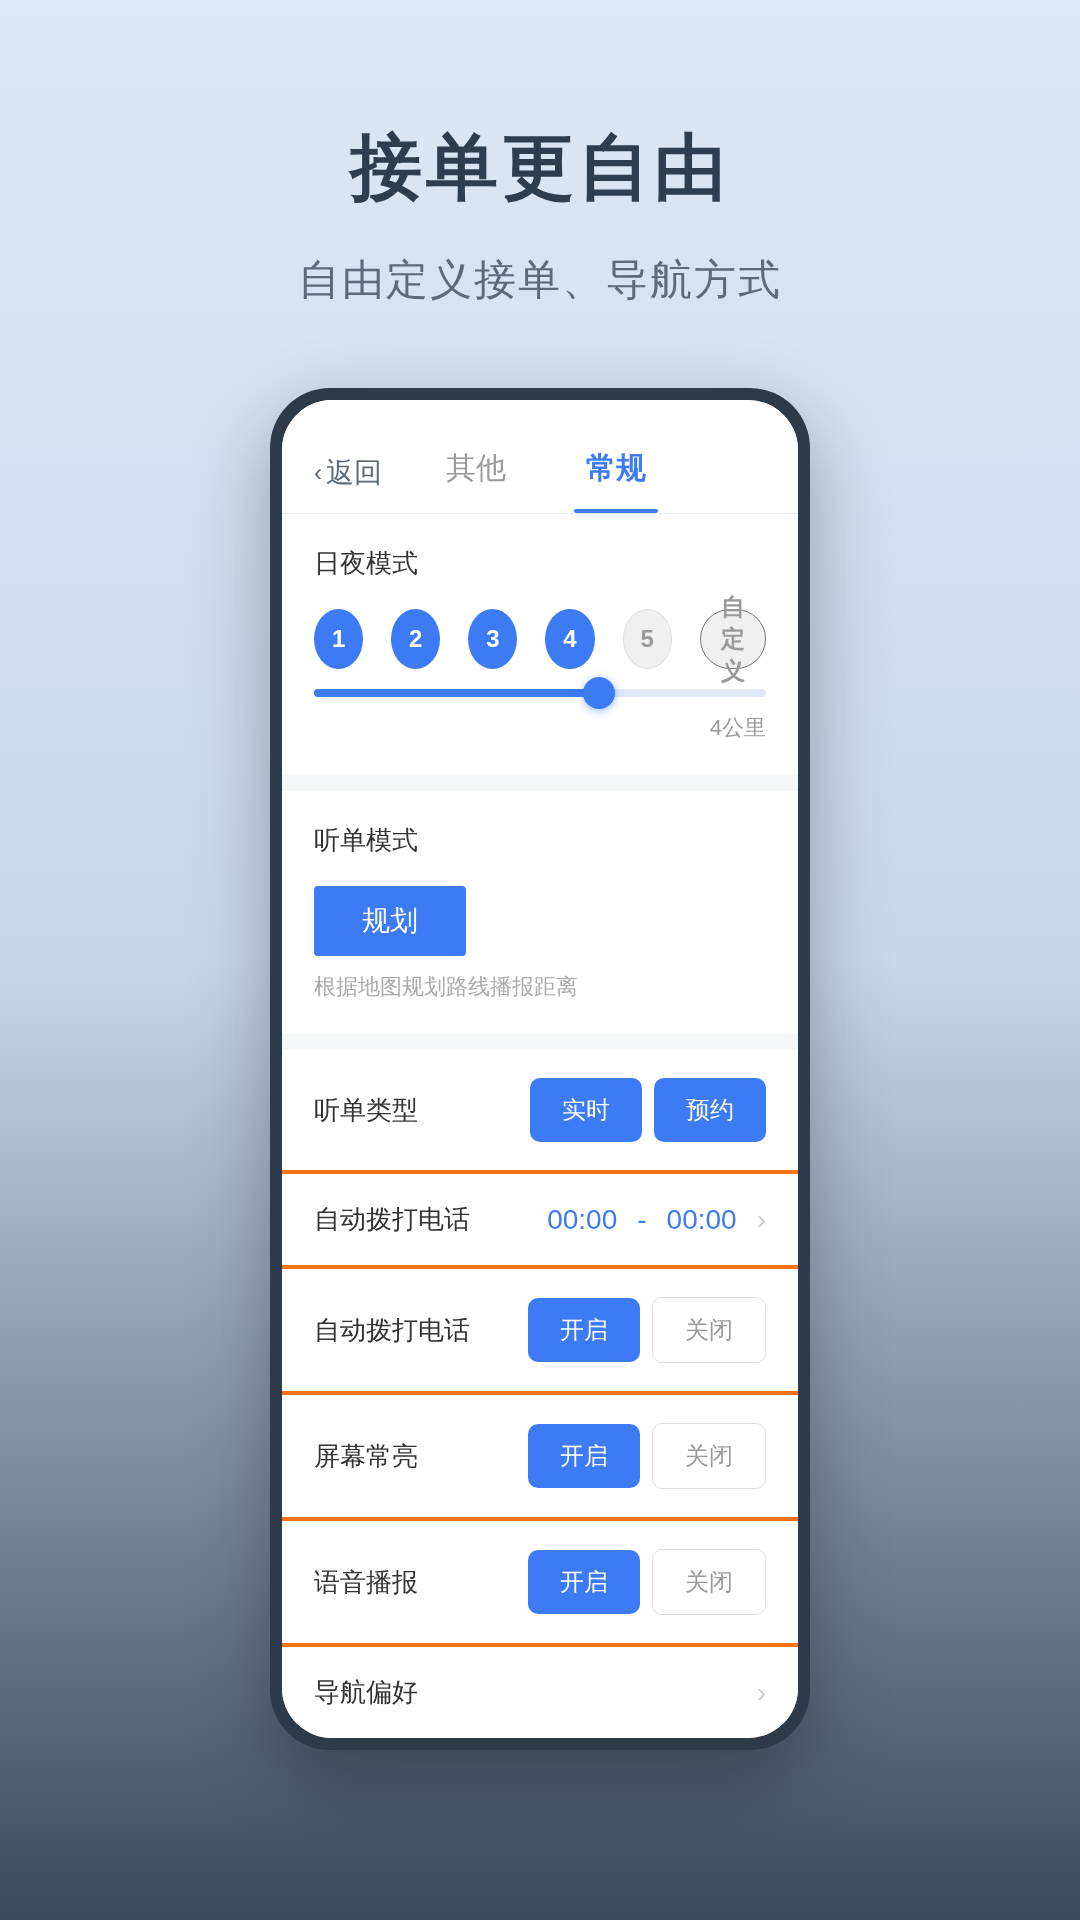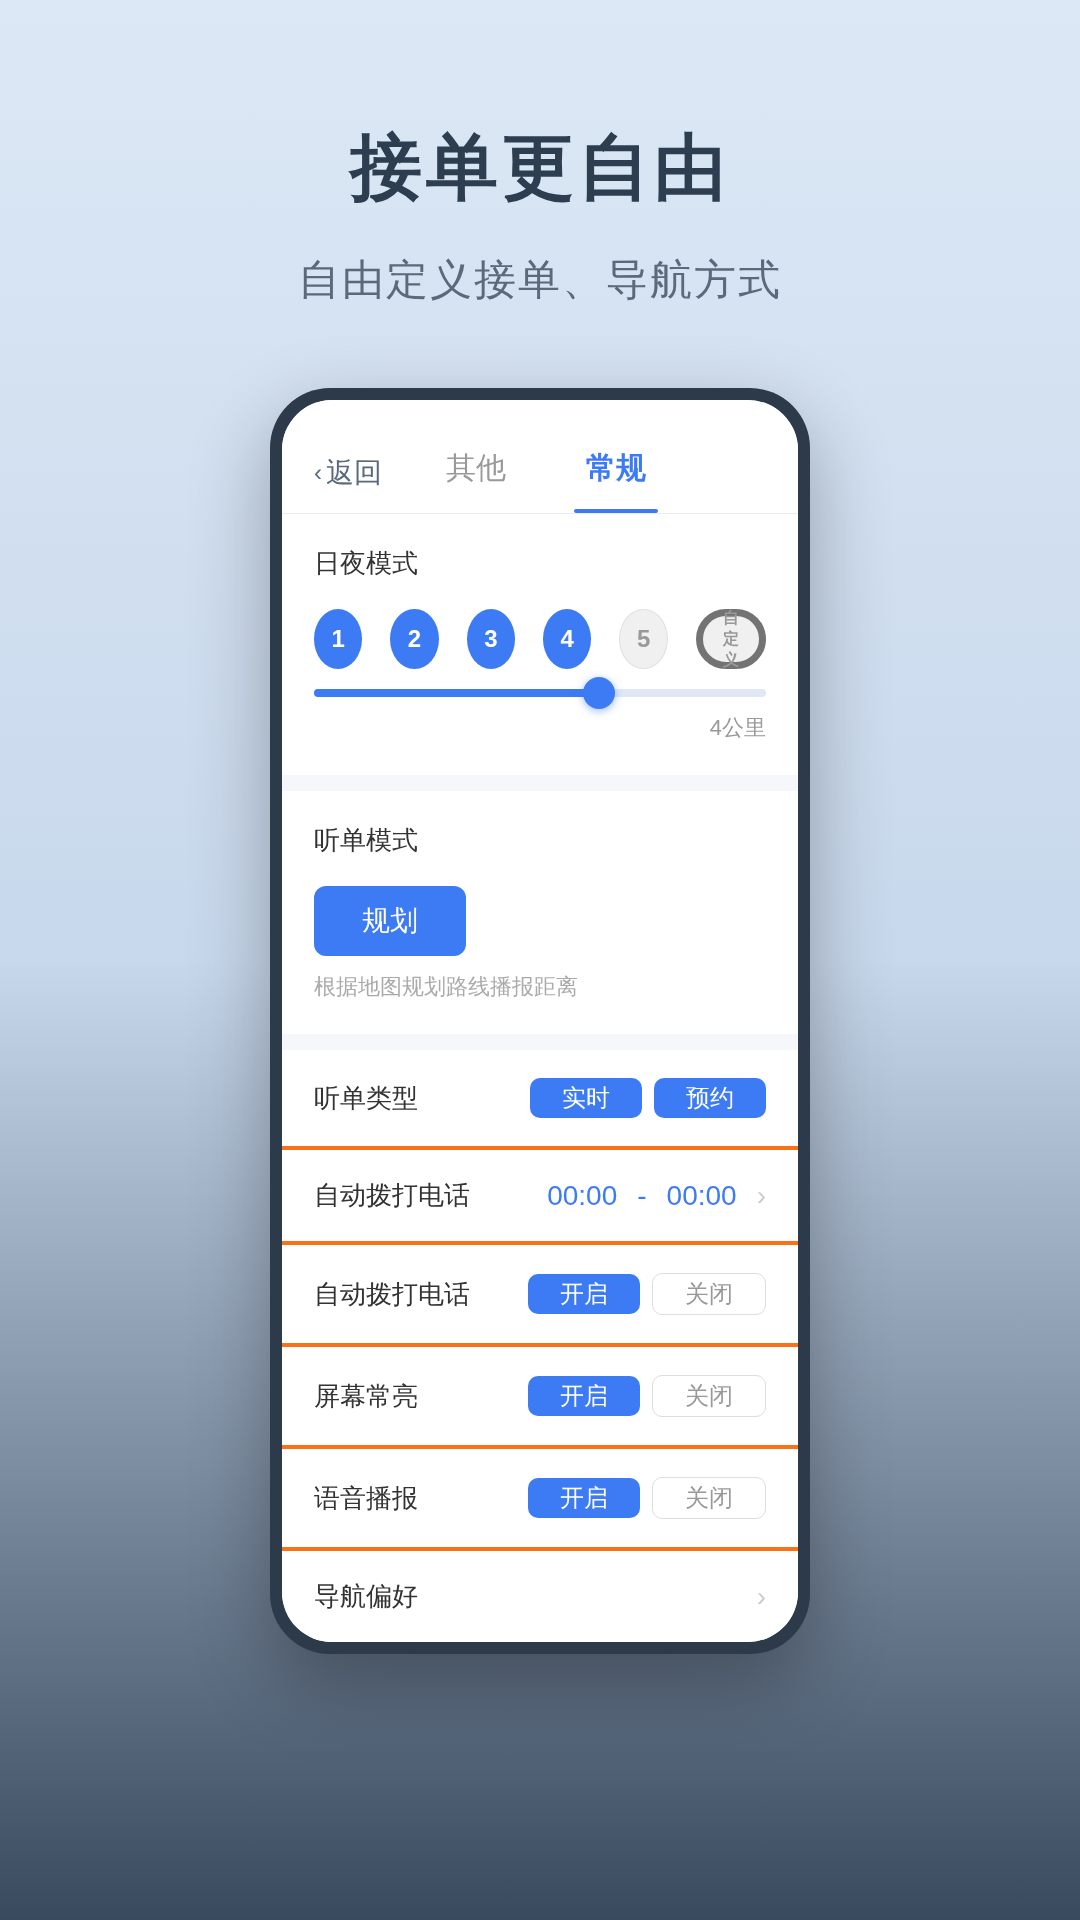--- a/index.html
+++ b/index.html
@@ -159,23 +159,23 @@
       background: #f0f0f0;
       color: #999;
       border: 1px solid #e0e0e0;
     }
 
     .step-btn.custom {
       width: auto;
       padding: 0 20px;
       border-radius: 30px;
       background: #f0f0f0;
-      font-size: 16px;
+      font-size: 24px;
       color: #999;
-      border: 7px solid #737373;
+      border: 1px solid #737373;
       flex: 1;
       justify-content: flex-end;
     }
 
     .slider-container {
       position: relative;
       margin-bottom: 8px;
     }
 
     .slider-track {
@@ -208,21 +208,21 @@
     .slider-value {
       text-align: right;
       font-size: 22px;
       color: #999;
       margin-top: 16px;
     }
 
     
     .mode-btn {
       padding: 16px 48px;
-      border-radius: 12px;
+      border-radius: 4px;
       font-size: 28px;
       font-weight: 500;
       cursor: pointer;
       border: none;
     }
 
     .mode-btn.primary {
       background: #3d7bf5;
       color: #fff;
     }
@@ -249,21 +249,21 @@
       font-weight: 500;
     }
 
     .row-actions {
       display: flex;
       align-items: center;
       gap: 12px;
     }
 
     .action-btn {
-      padding: 4px 32px;
+      padding: 16px 32px;
       border-radius: 10px;
       font-size: 24px;
       font-weight: 500;
       cursor: pointer;
       border: none;
     }
 
     .action-btn.primary {
       background: #3d7bf5;
       color: #fff;

